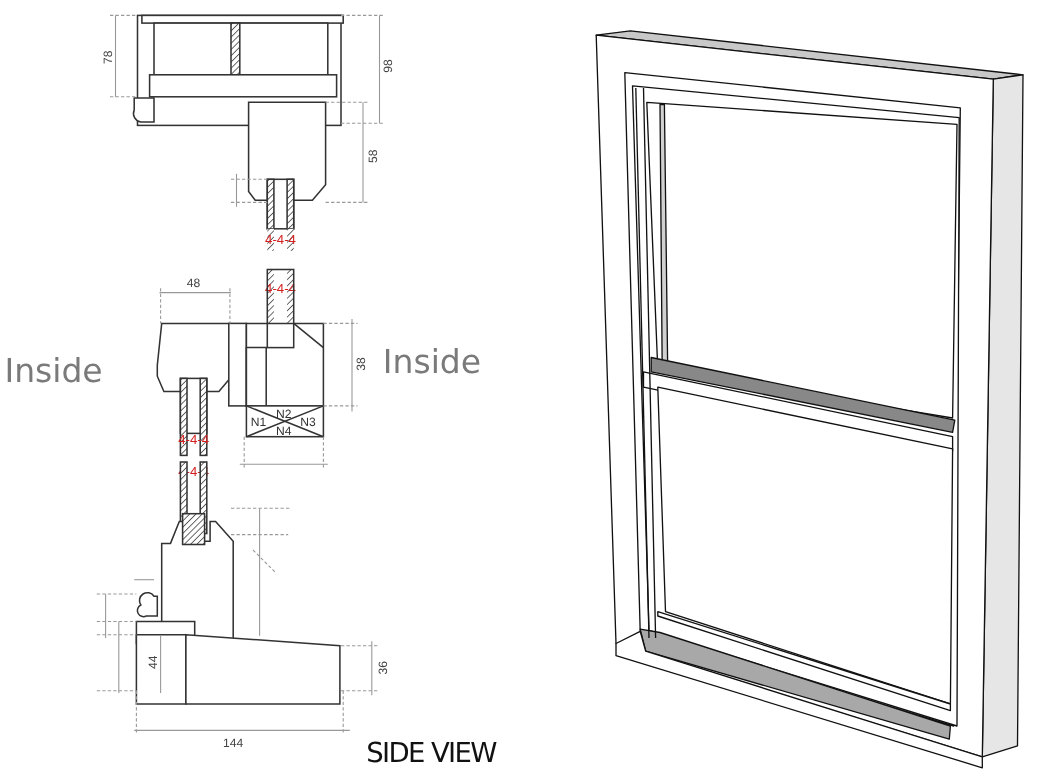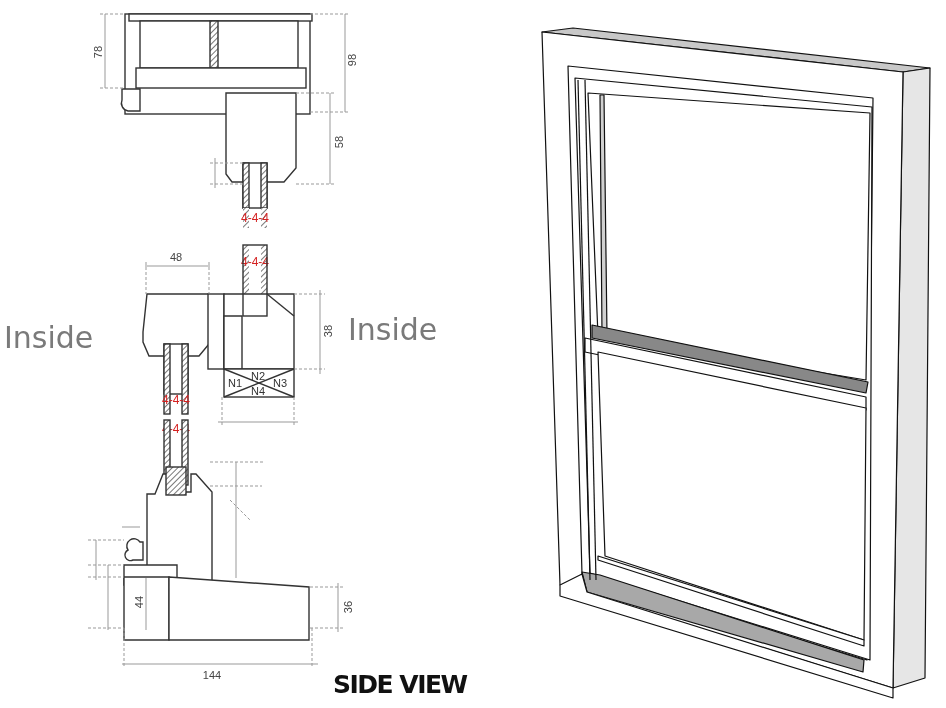--- a/index.html
+++ b/index.html
@@ -1,19 +1,19 @@
 <!DOCTYPE html>
 <html><head>
 <meta charset="utf-8">
 <style>
   html, body { margin:0; padding:0; background:#ffffff; }
   body { width:946px; height:708px; position:relative; overflow:hidden; font-family:"Liberation Sans", sans-serif; }
   .canvas { position:absolute; left:0; top:0; width:946px; height:556px; }
   .lbl-side { position:absolute; font-family:"DejaVu Sans", sans-serif; font-size:30px; color:#7a7a7a; }
-  .title { position:absolute; left:333px; top:670px; font-family:"DejaVu Sans", sans-serif; font-weight:bold; font-size:25px; letter-spacing:-1.5px; color:#111; }
+  .title { position:absolute; left:333px; top:670px; font-family:"DejaVu Sans", sans-serif; font-weight:normal; font-size:25px; letter-spacing:-1.5px; color:#111; }
   svg text { font-family:"Liberation Sans", sans-serif; }
 </style>
 </head>
 <body>
 
 <div class="canvas">
 <svg width="946" height="708" viewBox="0 0 946 708">
   <defs>
     <pattern id="hatch" width="4" height="4" patternUnits="userSpaceOnUse" patternTransform="rotate(45)">
       <rect width="4" height="4" fill="#fff"></rect>

